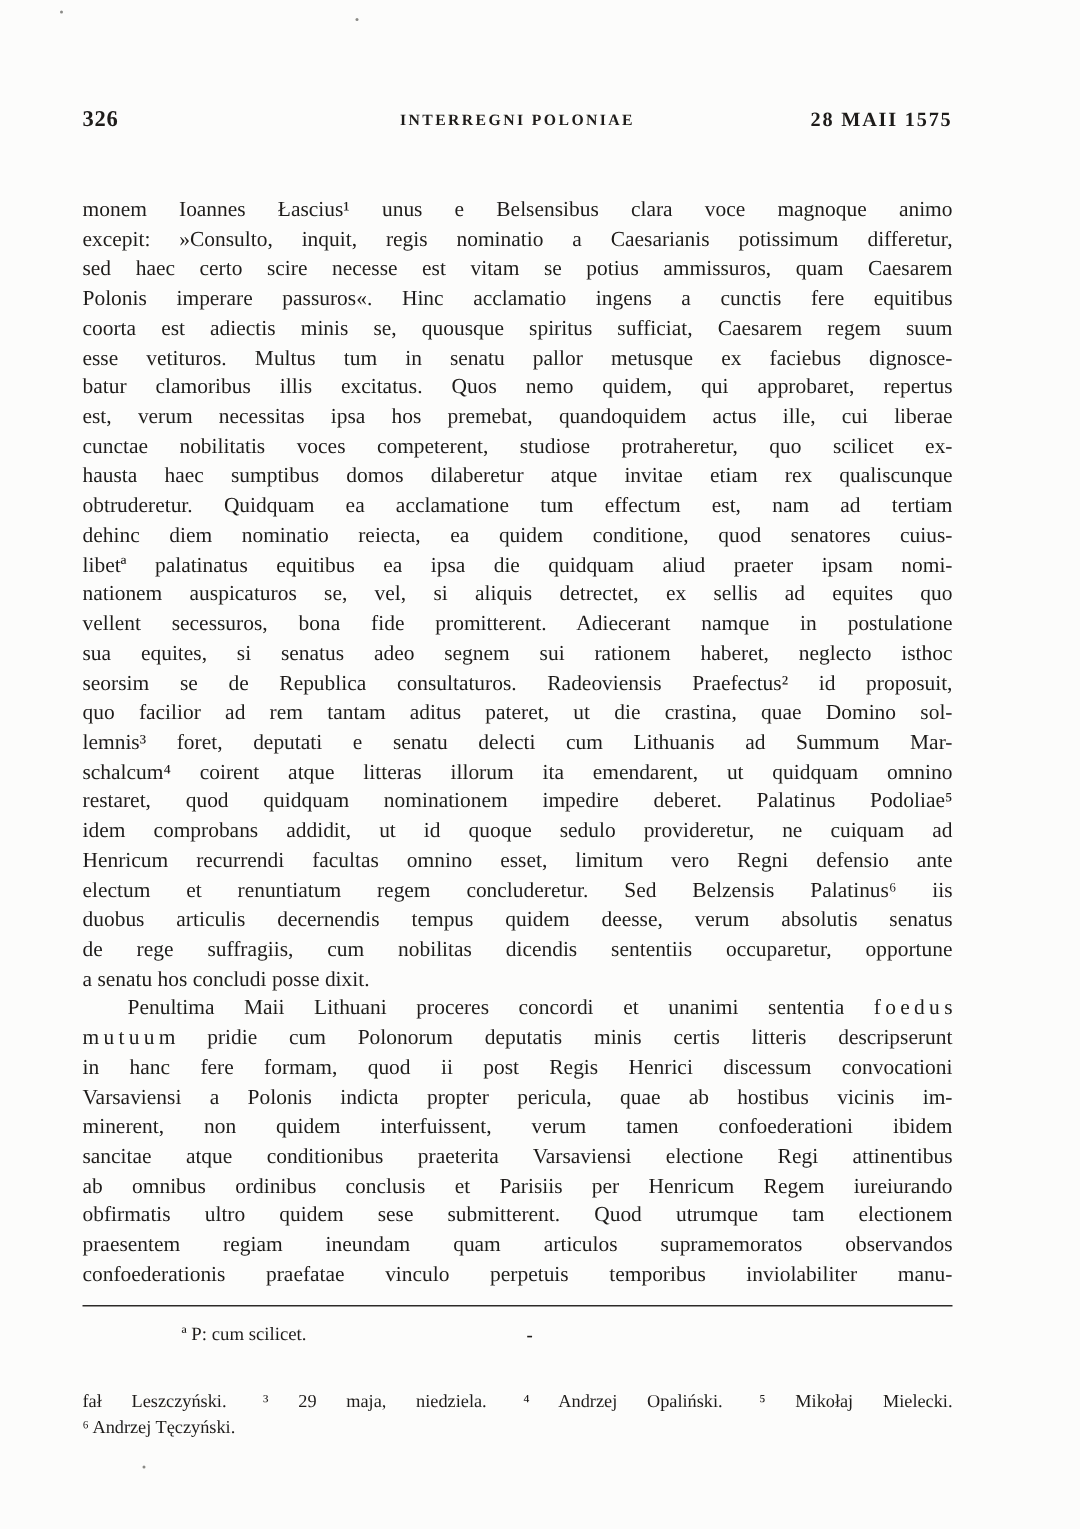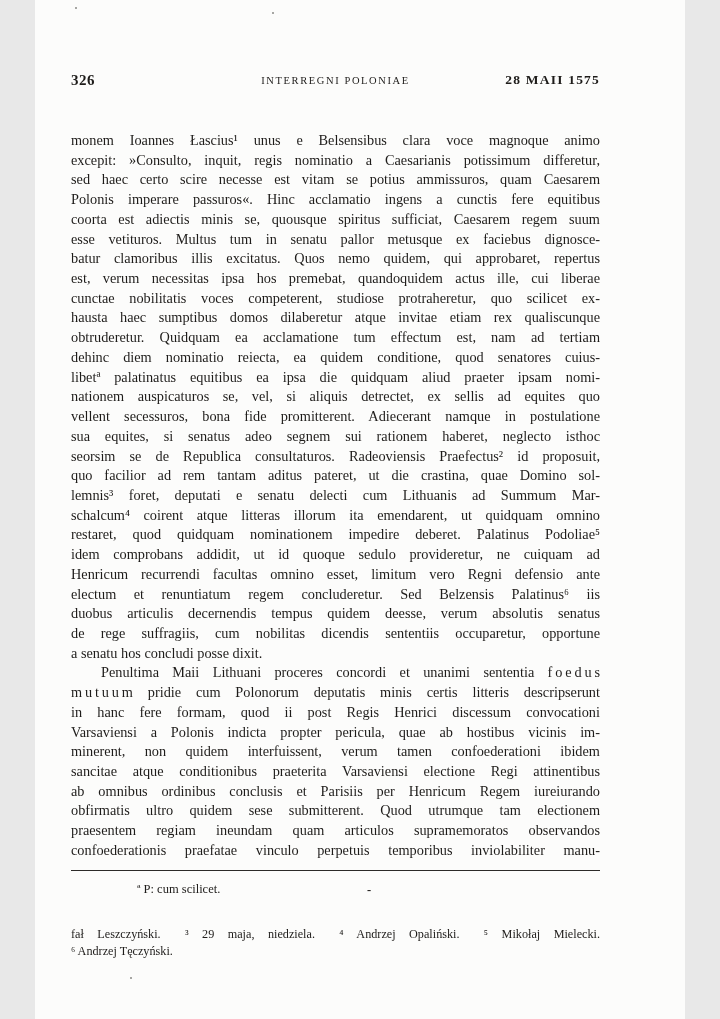--- a/index.html
+++ b/index.html
@@ -2,26 +2,26 @@
 <html><head>
 <meta charset="utf-8">
 <style>
   html, body {
     margin: 0;
     padding: 0;
     background: #e8e8e8;
   }
   .page {
     position: relative;
-    width: 650px;
+    width: 720px;
     height: 1019px;
     margin: 0 auto;
     background: #fcfcfb;
     box-sizing: border-box;
-    padding: 72px 85px 0 36px;
+    padding: 72px 85px 0 55px;
     color: #1e1c1a;
     font-family: "Liberation Serif", "DejaVu Serif", serif;
     overflow: hidden;
   }
   
   .pagehead {
     position: relative;
     height: 22px;
   }
   .page-number {
@@ -32,21 +32,21 @@
     font-weight: 700;
     letter-spacing: 0.5px;
   }
   .running-title {
     position: absolute;
     left: 0;
     right: 0;
     top: 3px;
     text-align: center;
     font-size: 10.5px;
-    font-weight: 400;
+    font-weight: 700;
     letter-spacing: 1.6px;
   }
   .head-date {
     position: absolute;
     right: 0;
     top: 0;
     font-size: 13.5px;
     font-weight: 700;
     letter-spacing: 1.2px;
   }

